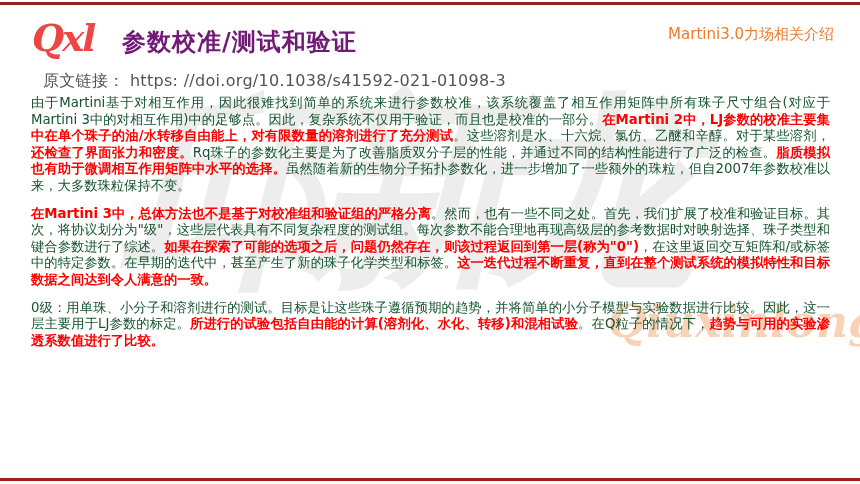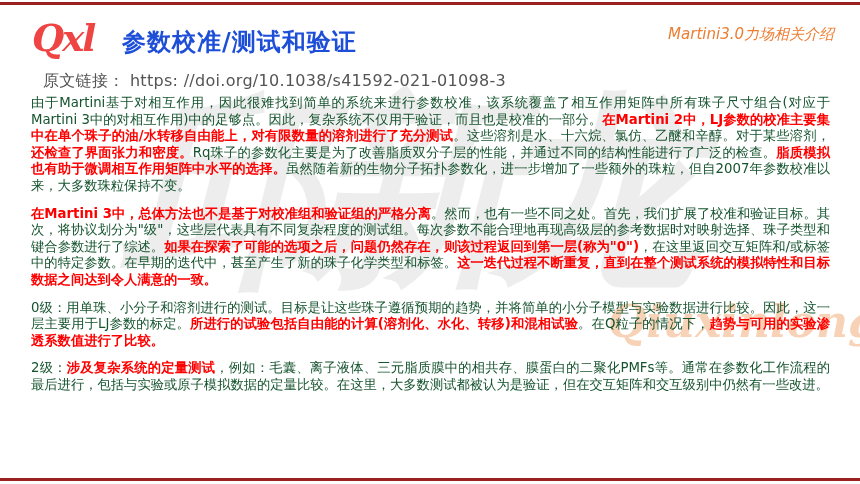--- a/index.html
+++ b/index.html
@@ -30,25 +30,25 @@
 
   .content{position:relative;z-index:1;}
 
   .brand-logo{
     position:absolute;left:32px;top:16px;
     font-family:"DejaVu Serif",serif;font-style:italic;font-weight:bold;
     font-size:37px;color:#ef4444;letter-spacing:-2px;
   }
   .page-title{
     position:absolute;left:122px;top:26px;
-    font-size:24px;font-weight:bold;color:#1d4ed8;letter-spacing:1px;
+    font-size:24px;font-weight:bold;color:#701a75;letter-spacing:1px;
   }
   .topic-label{
     position:absolute;right:26px;top:25px;
-    font-size:15px;color:#ed7d31;font-style:italic;
+    font-size:15px;color:#ed7d31;
   }
   .source-line{
     position:absolute;left:43px;top:71px;
     font-size:16px;color:#545454;letter-spacing:0.3px;
   }
 
   .body-text{
     position:absolute;left:31px;top:95px;width:799px;
     font-size:13.3px;line-height:16.6px;color:#262626;
     text-align:justify;
@@ -78,17 +78,16 @@
 
     <div class="source-line">
       <span>原文链接：</span>
       <span>https: //doi.org/10.1038/s41592-021-01098-3</span>
     </div>
 
     <div class="body-text">
         <p><span class="seg-black">由于Martini基于对相互作用，因此很难找到简单的系统来进行参数校准，该系统覆盖了相互作用矩阵中所有珠子尺寸组合(对应于Martini 3中的对相互作用)中的足够点。因此，复杂系统不仅用于验证，而且也是校准的一部分。</span><span class="seg-red">在Martini 2中，LJ参数的校准主要集中在单个珠子的油/水转移自由能上，对有限数量的溶剂进行了充分测试</span><span class="seg-black">。这些溶剂是水、十六烷、氯仿、乙醚和辛醇。对于某些溶剂，</span><span class="seg-red">还检查了界面张力和密度。</span><span class="seg-black">Rq珠子的参数化主要是为了改善脂质双分子层的性能，并通过不同的结构性能进行了广泛的检查。</span><span class="seg-red">脂质模拟也有助于微调相互作用矩阵中水平的选择。</span><span class="seg-black">虽然随着新的生物分子拓扑参数化，进一步增加了一些额外的珠粒，但自2007年参数校准以来，大多数珠粒保持不变。</span></p>
         <p><span class="seg-red">在Martini 3中，总体方法也不是基于对校准组和验证组的严格分离</span><span class="seg-black">。然而，也有一些不同之处。首先，我们扩展了校准和验证目标。其次，将协议划分为"级"，这些层代表具有不同复杂程度的测试组。每次参数不能合理地再现高级层的参考数据时对映射选择、珠子类型和键合参数进行了综述。</span><span class="seg-red">如果在探索了可能的选项之后，问题仍然存在，则该过程返回到第一层(称为"0")</span><span class="seg-black">，在这里返回交互矩阵和/或标签中的特定参数。在早期的迭代中，甚至产生了新的珠子化学类型和标签。</span><span class="seg-red">这一迭代过程不断重复，直到在整个测试系统的模拟特性和目标数据之间达到令人满意的一致。</span></p>
         <p><span class="seg-black">0级：用单珠、小分子和溶剂进行的测试。目标是让这些珠子遵循预期的趋势，并将简单的小分子模型与实验数据进行比较。因此，这一层主要用于LJ参数的标定。</span><span class="seg-red">所进行的试验包括自由能的计算(溶剂化、水化、转移)和混相试验</span><span class="seg-black">。在Q粒子的情况下，</span><span class="seg-red">趋势与可用的实验渗透系数值进行了比较。</span></p>
-        <p><span class="seg-black">2级：</span><span class="seg-red">涉及复杂系统的定量测试</span><span class="seg-black">，例如：毛囊、离子液体、三元脂质膜中的相共存、膜蛋白的二聚化PMFs等。通常在参数化工作流程的最后进行，包括与实验或原子模拟数据的定量比较。在这里，大多数测试都被认为是验证，但在交互矩阵和交互级别中仍然有一些改进。</span></p>
       </div>
 
   </div>
 </div>
 
 </body></html>

